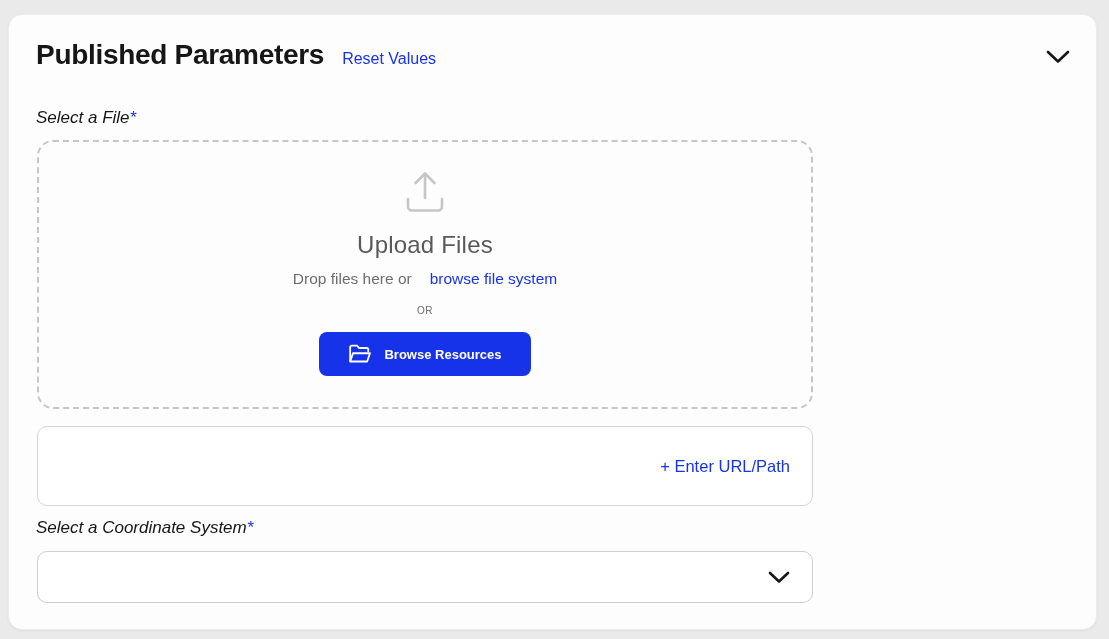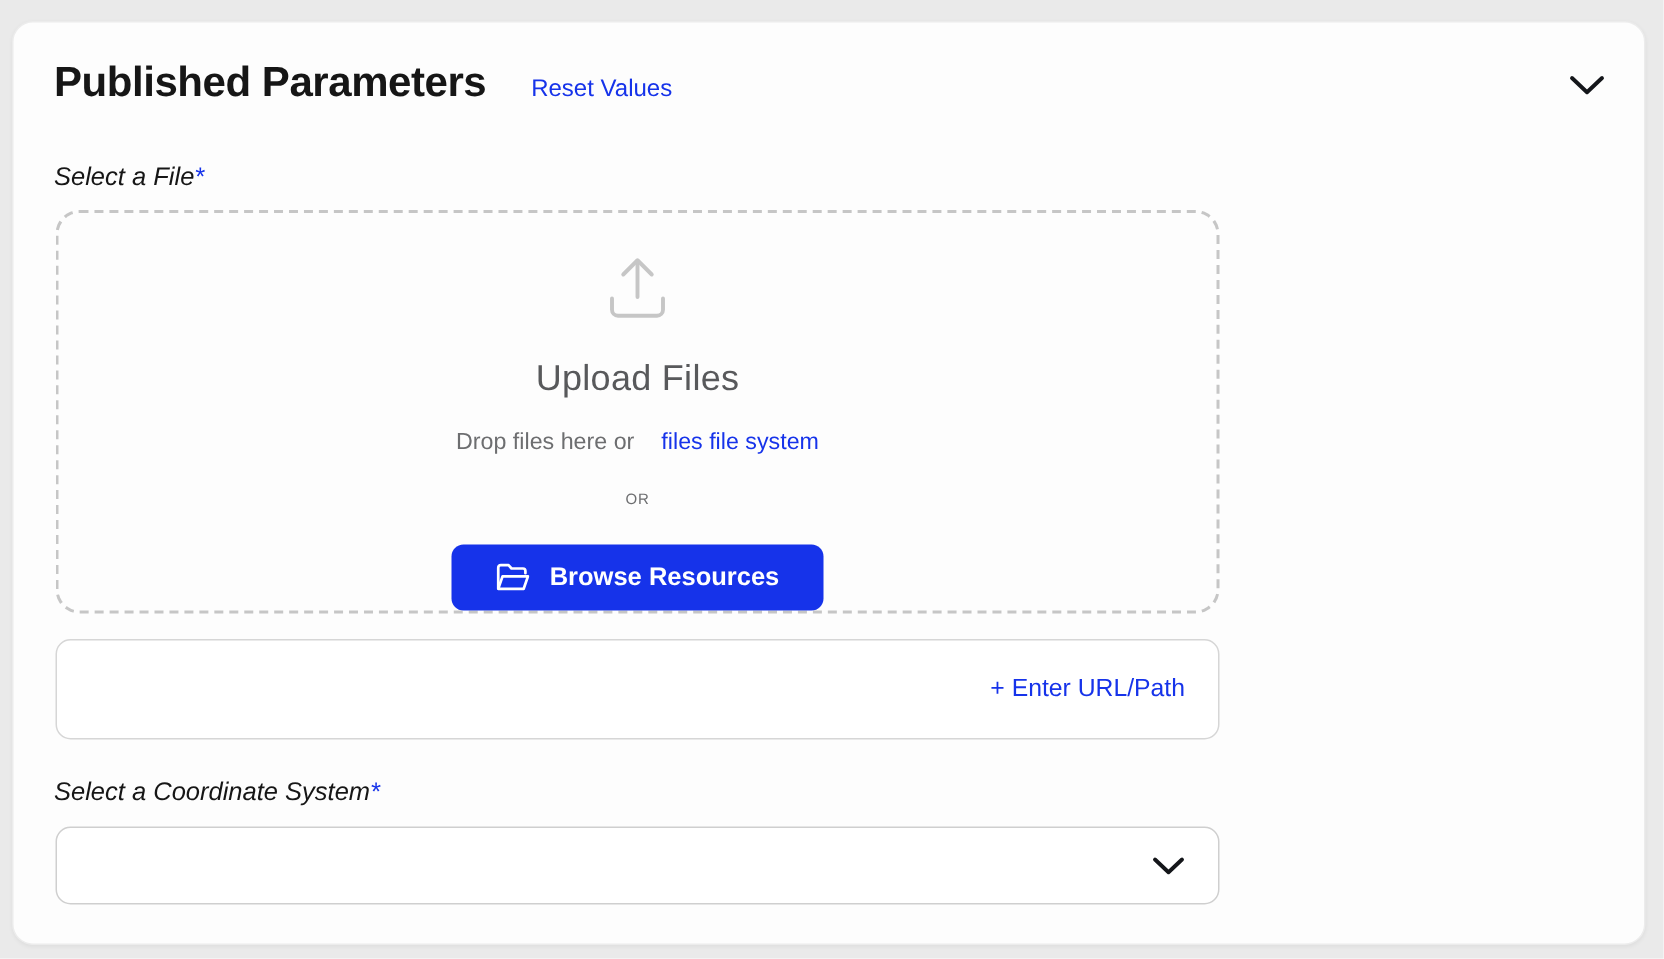--- a/index.html
+++ b/index.html
@@ -16,21 +16,21 @@
     left:8px; top:14px;
     width:1089px; height:616px;
     background:#fdfdfd;
     border:1px solid #ececec;
     border-radius:14px;
     box-shadow:0 1px 3px rgba(0,0,0,0.05);
   }
   
   .header {
     position:absolute; left:27px; top:24px; right:24px;
-    display:flex; align-items:baseline; gap:14px;
+    display:flex; align-items:baseline; gap:2px;
   }
   .title {
     font-size:28px; font-weight:600; letter-spacing:-0.3px; color:#161616;
   }
   .reset-link {
     font-size:16px; color:#1633ea; cursor:pointer; text-decoration:none;margin-left:16px;
   }
   .collapse-btn {
     position:absolute; right:24px; top:28px;
     width:28px; height:28px;
@@ -48,21 +48,20 @@
   
   .dropzone {
     position:absolute; left:28px; top:125px;
     width:776px; height:269px;
     border:2px dashed #c6c6c6;
     border-radius:16px;
     display:flex; flex-direction:column; align-items:center;
     padding-top:27px;
     cursor:pointer;
     background:#fdfdfd;
-    justify-content:space-between;
   }
   .upload-icon { width:44px; height:46px; display:block; }
   .dz-title {
     margin-top:16px;
     font-size:24px; font-weight:500; color:#58595b; letter-spacing:0.2px;
   }
   .dz-sub {
     margin-top:11px;
     display:flex; gap:18px; align-items:baseline;
     font-size:15.5px; color:#6d6e70;
@@ -72,29 +71,29 @@
     margin-top:17px;
     font-size:10px; color:#6d6e70; letter-spacing:0.5px;
   }
   .browse-btn {
     margin-top:16px;
     height:44px;
     display:flex; align-items:center; gap:13px;
     padding:0 29px;
     background:#1633ea;
     border:none; border-radius:8px;
-    color:#ffffff; font-size:17px; font-weight:700;
+    color:#ffffff; font-size:13px; font-weight:700;
     font-family:"Liberation Sans", sans-serif;
     cursor:pointer;
   }
   .folder-icon { width:23px; height:20px; display:block; }
   
   .url-box {
     position:absolute; left:28px; top:411px;
-    width:776px; height:67px;
+    width:776px; height:80px;
     background:#fff;
     border:1px solid #d6d6d6;
     border-radius:10px;
     display:flex; align-items:center; justify-content:flex-end;
     padding-right:22px;
   }
   .url-link {
     font-size:16.5px; color:#1633ea; text-decoration:none; cursor:pointer;
   }
   
@@ -133,21 +132,21 @@
 
   <div class="dropzone">
     <svg class="upload-icon" viewBox="0 0 44 46" fill="none">
       <path d="M22 29 V5" stroke="#c6c6c6" stroke-width="2.6" stroke-linecap="round"></path>
       <path d="M12.5 14 L22 4.5 L31.5 14" stroke="#c6c6c6" stroke-width="2.6" stroke-linecap="round" stroke-linejoin="round"></path>
       <path d="M5 30 v7.5 a4 4 0 0 0 4 4 h26 a4 4 0 0 0 4-4 V30" stroke="#c6c6c6" stroke-width="2.6" stroke-linecap="round"></path>
     </svg>
     <div class="dz-title">Upload Files</div>
     <div class="dz-sub">
       <span>Drop files here or</span>
-      <a>files file system</a>
+      <a>browse file system</a>
     </div>
     <div class="dz-or">OR</div>
     <button class="browse-btn">
       <svg class="folder-icon" viewBox="0 0 24 21" fill="none">
         <path d="M2.2 18 V3.6 A1.8 1.8 0 0 1 4 1.8 h5.4 l2.1 2.4 h8 A1.7 1.7 0 0 1 21.2 5.9 v1.6" stroke="#ffffff" stroke-width="1.9" stroke-linecap="round" stroke-linejoin="round"></path>
         <path d="M2.2 18.4 L5.2 9.7 H23 L20 18.4 Z" stroke="#ffffff" stroke-width="1.9" stroke-linecap="round" stroke-linejoin="round"></path>
       </svg>
       <span>Browse Resources</span>
     </button>
   </div>

